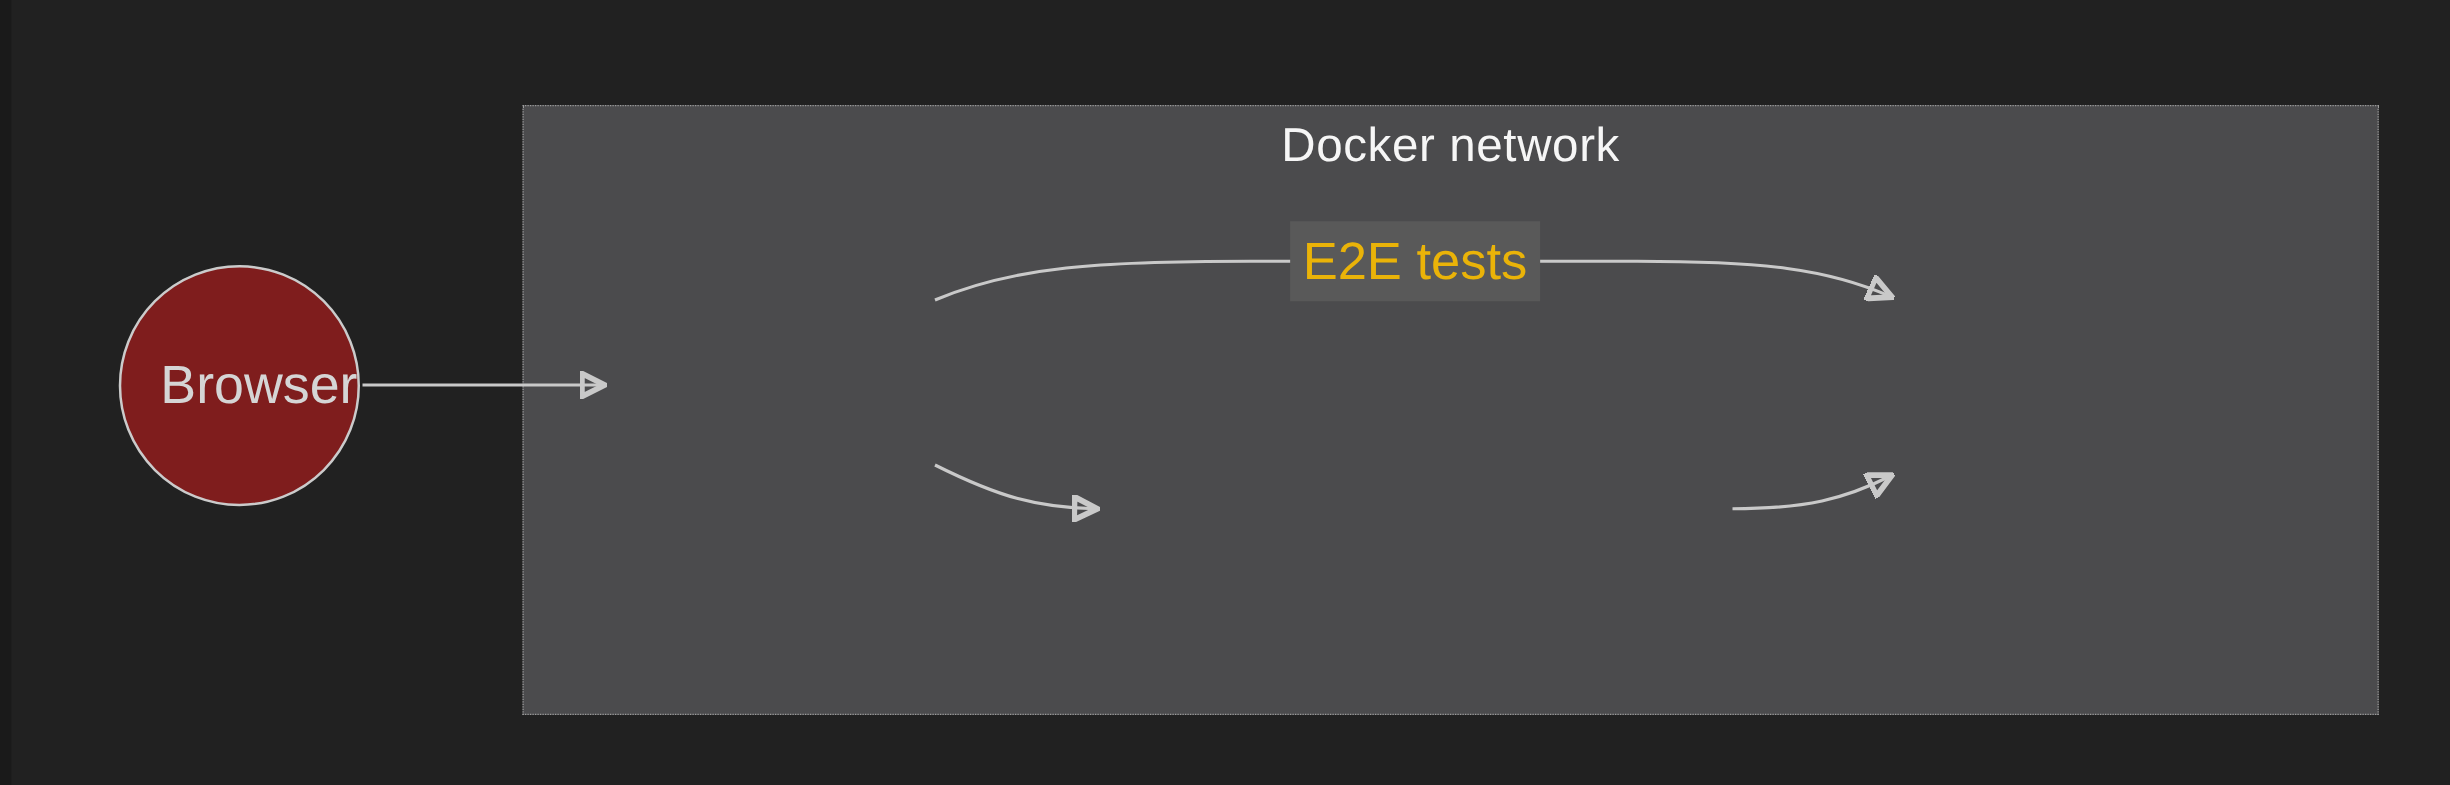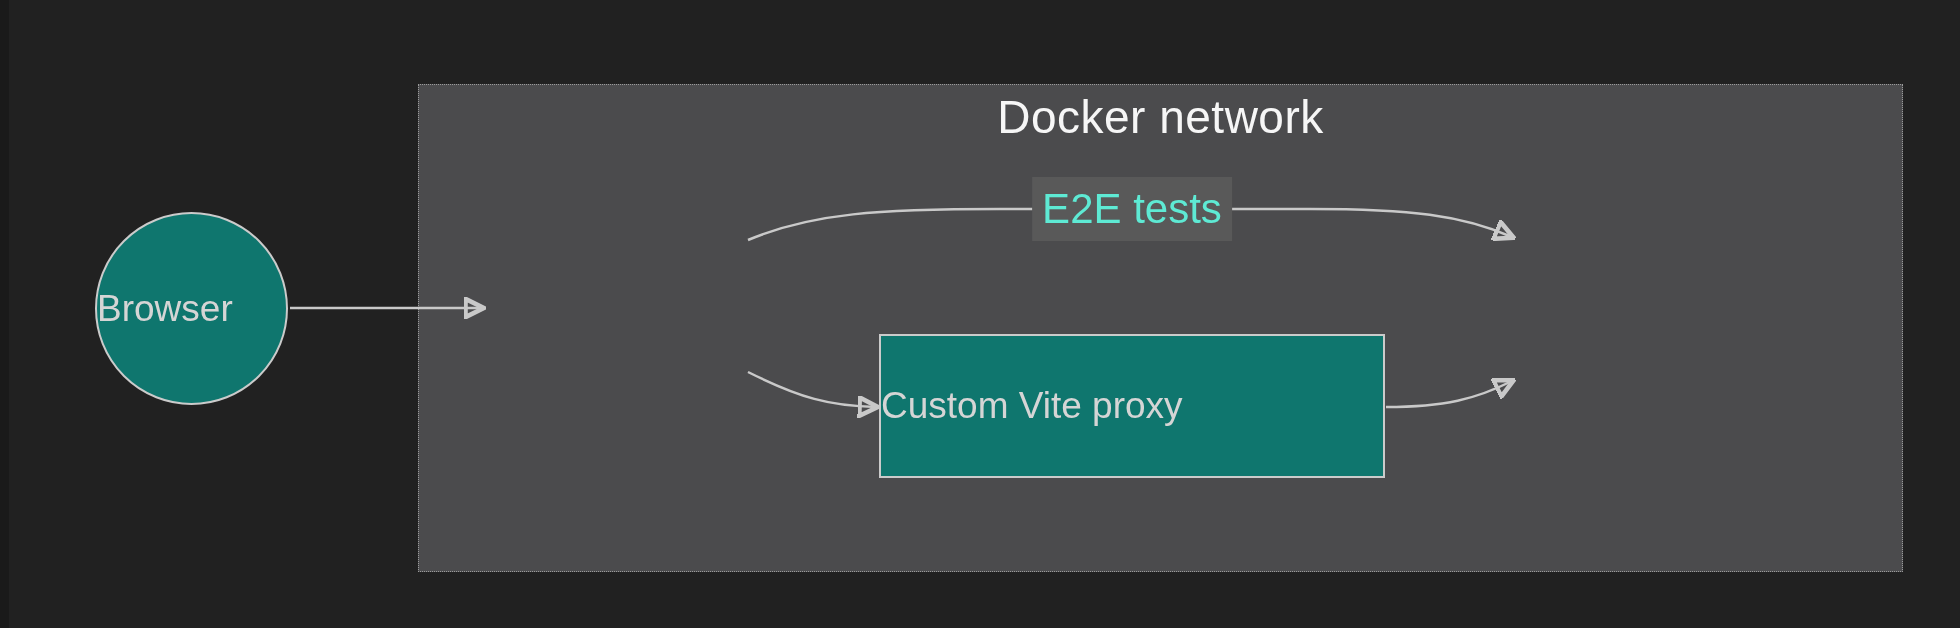--- a/index.html
+++ b/index.html
@@ -32,60 +32,60 @@
     box-sizing: border-box;
   }
   .cluster-title {
     position: absolute;
     left: 418px; top: 90px;
     width: 1485px; height: 54px;
     display: flex;
     align-items: center;
     justify-content: center;
     color: #f6f6f6;
-    font-size: 46px;
+    font-size: 38px;
     letter-spacing: 0.5px;
     white-space: nowrap;
   }
   .edges-svg {
     position: absolute;
     left: 0; top: 0;
     pointer-events: none;
   }
   .edges-svg path {
     fill: none;
     stroke: #c9c9c9;
     stroke-width: 2.5px;
   }
   .node {
     position: absolute;
-    background: #0f766e;
+    background: #7f1d1d;
     border: 2.5px solid #cbcbcb;
     box-sizing: border-box;
     display: flex;
     align-items: center;
-    justify-content: flex-start;
+    justify-content: flex-end;
     color: #d5d5d5;
-    font-size: 37px;
+    font-size: 43px;
     white-space: nowrap;
   }
   .node.circle {
     border-radius: 50%;
     border-width: 2px;
   }
   #node-browser  { left: 95px;   top: 212px; width: 193px; height: 193px; }
   #node-nginx    { left: 486px;  top: 236px; width: 260px; height: 144px; }
   #node-vite     { left: 879px;  top: 334px; width: 506px; height: 144px; }
   #node-backend  { left: 1518px; top: 236px; width: 317px; height: 144px; }
   .edge-label {
     position: absolute;
     left: 1132px; top: 209px;
     transform: translate(-50%, -50%);
     background: #595959;
-    color: #5eead4;
+    color: #eab308;
     font-size: 42px;
     padding: 8px 10px;
     white-space: nowrap;
   }
 </style>
 </head>
 <body>
 
 <div class="canvas">
 
@@ -105,20 +105,17 @@
     <path d="M 1386 407 C 1445 407 1476 399 1512 381" marker-end="url(#arrow)"></path>
   </svg>
 
   <div class="cluster-title">Docker network</div>
 
   <div class="node circle" id="node-browser">
     <span>Browser</span>
   </div>
 
 
-  <div class="node" id="node-vite">
-    <span>Custom Vite proxy</span>
-  </div>
 
 
   <div class="edge-label">E2E tests</div>
 
 </div>
 
 </body></html>

